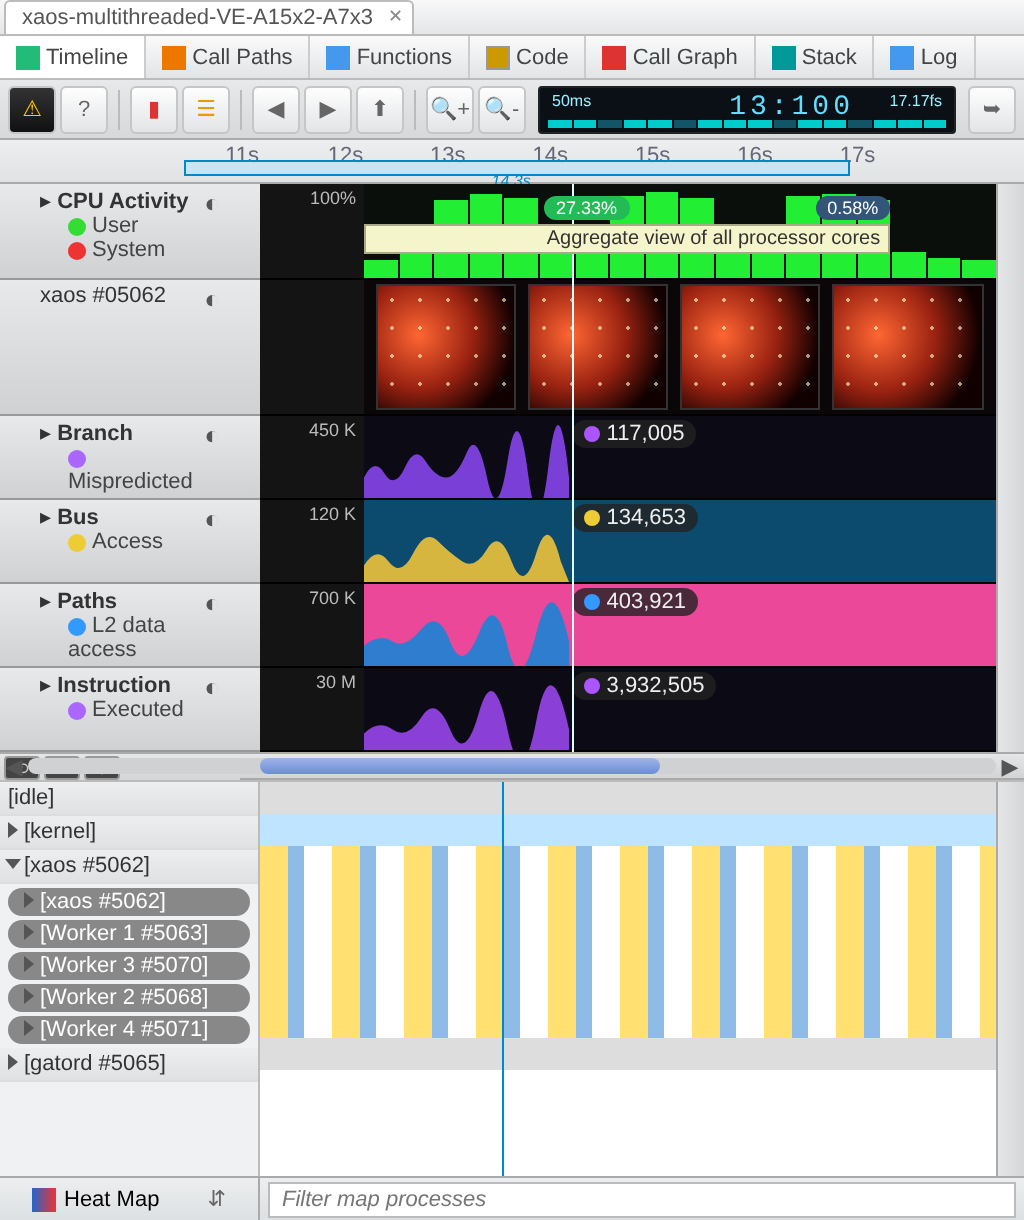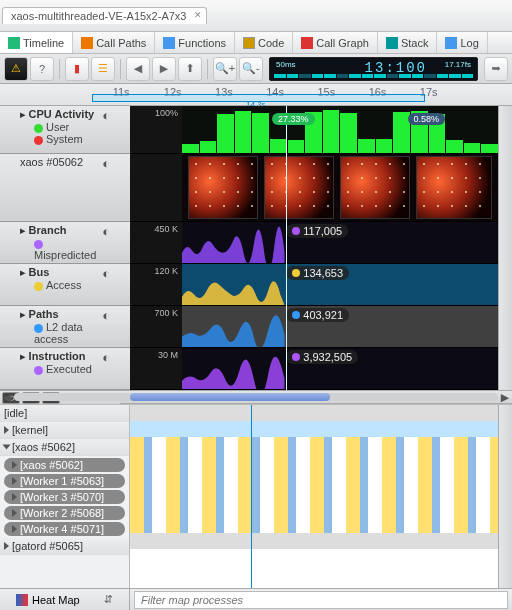--- a/index.html
+++ b/index.html
@@ -1,20 +1,20 @@
 <!DOCTYPE html>
 <html><head>
 <meta charset="utf-8">
 <style>
 * { box-sizing: border-box; margin: 0; padding: 0; font-family: "Segoe UI", Tahoma, sans-serif; font-size: 11px; }
 body { background: #eef0f2; width: 512px; height: 610px; overflow: hidden; }
 .root { display: flex; flex-direction: column; width: 100%; height: 100%; }
 
 
-.tab-bar { height: 32px; background: linear-gradient(#f8f8f8,#e4e6e8); display:flex; align-items:center; padding:0 2px; border-bottom:1px solid #bbb;}
+.tab-bar { height: 18px; background: linear-gradient(#f8f8f8,#e4e6e8); display:flex; align-items:flex-start; padding:0 2px; border-bottom:1px solid #bbb;}
 .doc-tab { background:#fff; border:1px solid #bbb; border-bottom:none; border-radius:3px 3px 0 0; padding:2px 20px 2px 8px; position:relative; color:#555;}
 .doc-tab::after { content:"✕"; position:absolute; right:5px; top:2px; color:#888; font-size:9px;}
 
 
 .view-tabs { height:22px; background:linear-gradient(#fafafa,#e2e4e6); display:flex; align-items:center; border-bottom:1px solid #bbb; }
 .view-tab { padding:0 8px; height:100%; display:flex; align-items:center; gap:3px; border-right:1px solid #ccc; color:#444; }
 .view-tab.active { background:#fff; }
 .tab-ico { width:12px; height:12px; display:inline-block; }
 .ico-sq { background:#2b7; } .ico-orange{background:#e70;} .ico-blue{background:#49e;} .ico-yellow{background:#c90;border:1px solid #999;} .ico-red{background:#d33;} .ico-teal{background:#099;}
 
@@ -225,20 +225,21 @@
             <i style="height:88%"></i>
             <i style="height:90%"></i>
             <i style="height:84%"></i>
             <i style="height:28%"></i>
             <i style="height:22%"></i>
             <i style="height:20%"></i>
           </div>
         <div class="tooltip-box">
           <div class="tt-green" style="margin-left:90px">27.33%</div>
           <div class="tt-green" style="margin-left:90px;background:#357">0.58%</div>
+          <div class="tt-label">Aggregate view of all processor cores</div>
         </div>
       </div>
 
       <div class="chart-cell thumb-row" style="height:68px">
         <div class="thumb" style="left:2%;width:22%">
             <div class="spk"></div>
           </div>
         <div class="thumb" style="left:26%;width:22%">
             <div class="spk"></div>
           </div>
@@ -263,21 +264,21 @@
       <div class="chart-cell" style="height:42px;background:#0c4a6e">
         <svg class="wave" preserveAspectRatio="none" viewBox="0 0 100 40">
             <path d="M0,32 Q6,22 12,30 T24,26 T36,20 T48,30 T60,24 T72,30 T84,26 T96,30 L100,40 L0,40 Z" fill="#d6b63f"></path>
           </svg>
         <div class="marker-pill" style="left:33%">
             <span class="mdot" style="background:#ec3"></span>
             <span>134,653</span>
           </div>
       </div>
 
-      <div class="chart-cell" style="height:42px;background:#404040">
+      <div class="chart-cell" style="height:42px;background:#ec4899">
         <svg class="wave" preserveAspectRatio="none" viewBox="0 0 100 40">
             <path d="M0,30 Q8,24 14,28 T28,22 T42,28 T56,24 T70,30 T84,24 T100,28 L100,40 L0,40 Z" fill="#2f7dce"></path>
           </svg>
         <div class="marker-pill" style="left:33%">
             <span class="mdot" style="background:#39f"></span>
             <span>403,921</span>
           </div>
       </div>
 
       <div class="chart-cell" style="height:42px;background:#0c0a14">

